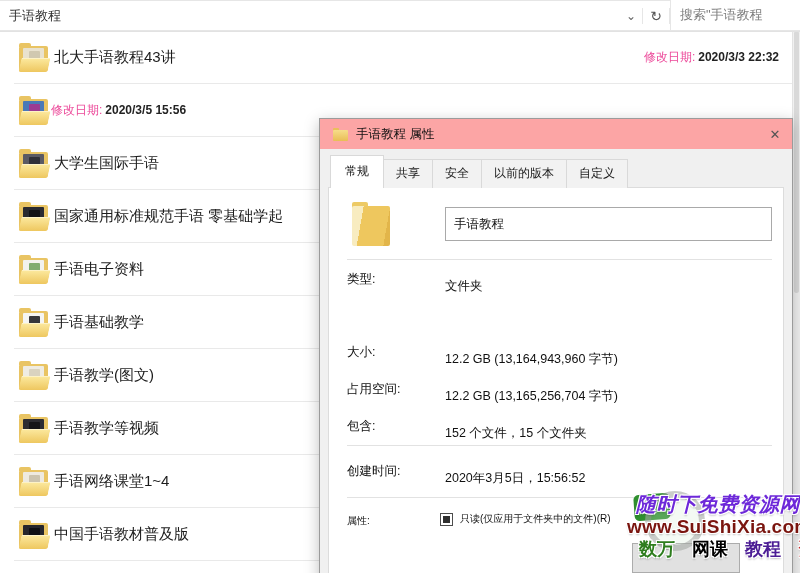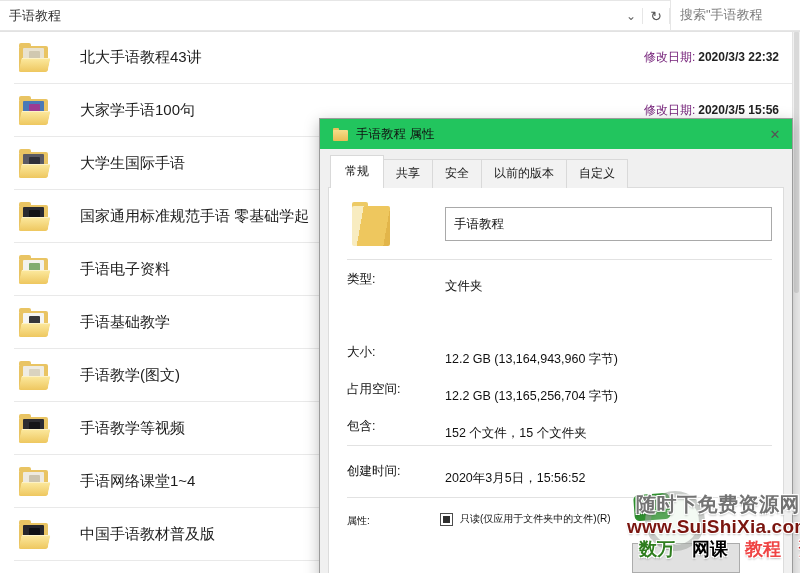--- a/index.html
+++ b/index.html
@@ -17,41 +17,41 @@
   .addr-btn{width:22px;height:100%;display:flex;align-items:center;justify-content:center;
     color:#666;font-size:12px;cursor:pointer;}
   .refresh-btn{width:26px;border:1px solid #e6e6e6;border-top:none;border-bottom:none;height:auto;
     display:flex;align-items:center;justify-content:center;color:#555;font-size:14px;cursor:pointer;}
   .searchbox{flex:1;display:flex;align-items:center;border-bottom:1px solid #e6e6e6;}
   .search-text{font-size:13px;color:#7d7d7d;padding-left:9px;white-space:nowrap;overflow:hidden;}
   
   .filelist{position:absolute;left:0;top:31px;width:793px;height:542px;background:#fff;z-index:1;}
   .row{position:relative;height:53px;display:flex;align-items:center;cursor:default;}
   .row::after{content:"";position:absolute;left:14px;right:0;bottom:0;height:1px;background:#e9e9e9;}
-  .fname{font-size:15px;color:#1c1c1c;margin-left:29px;flex:1;white-space:nowrap;}
+  .fname{font-size:15px;color:#1c1c1c;margin-left:3px;flex:1;white-space:nowrap;}
   .fdate{font-size:12px;margin-right:14px;white-space:nowrap;}
-  .dlabel{color:#701a75;}
+  .dlabel{color:#ec4899;}
   .dvalue{color:#222;font-weight:600;margin-left:3px;}
   
   .ficon{position:relative;width:33px;height:31px;flex:0 0 33px;margin-left:18px;}
   .f-back{position:absolute;left:1px;top:4px;width:29px;height:25px;background:#e9c463;border-radius:2px;}
   .f-back::before{content:"";position:absolute;top:-3px;left:0;width:12px;height:4px;background:#e9c463;border-radius:2px 2px 0 0;}
   .f-thumb{position:absolute;left:5px;top:6px;width:21px;height:21px;border-radius:1px;}
   .f-thumb2{position:absolute;left:11px;top:9px;width:11px;height:17px;border-radius:1px;opacity:.95;}
   .f-front{position:absolute;left:2px;bottom:1px;width:29px;height:13px;
     background:linear-gradient(#fbe79b,#eec75f);border-top:1px solid #fdf2c6;
     transform:skewX(-12deg);border-radius:1px 1px 2px 2px;}
   
   .scrollbar{position:absolute;right:0;top:31px;width:7px;height:542px;background:#f1f1f1;
     border-left:1px solid #e3e3e3;z-index:2;}
   .scroll-thumb{position:absolute;left:1px;top:0;width:5px;height:262px;background:#d9d9d9;border-radius:3px;}
   
   .dialog{position:absolute;left:319px;top:118px;width:474px;height:470px;background:#f0f0f0;
     border:1px solid #9b9b9b;box-shadow:0 4px 14px rgba(0,0,0,.25);z-index:10;box-sizing:border-box;}
-  .dlg-titlebar{height:30px;background:#22c55e;display:flex;align-items:center;}
+  .dlg-titlebar{height:30px;background:#fca5a5;display:flex;align-items:center;}
   .dlg-title{font-size:12.5px;color:#111;margin-left:8px;flex:1;}
   .dlg-close{width:34px;height:100%;display:flex;align-items:center;justify-content:center;
     color:#555;font-size:13px;cursor:pointer;}
   .mini-folder{position:relative;width:15px;height:13px;margin-left:13px;flex:0 0 15px;}
   .mini-folder::before{content:"";position:absolute;top:0;left:0;width:6px;height:3px;background:#e9c05a;border-radius:1px 1px 0 0;}
   .mini-folder::after{content:"";position:absolute;top:2px;left:0;width:15px;height:11px;
     background:linear-gradient(#f6dd8a,#e9bd55);border-radius:1px;}
   .dlg-tabs{position:absolute;left:10px;top:41px;height:28px;display:flex;align-items:flex-end;z-index:3;}
   .tab{font-size:12px;color:#1a1a1a;padding:5px 12px 6px;background:#f2f2f2;
     border:1px solid #d9d9d9;border-bottom:none;margin-right:-1px;cursor:pointer;white-space:nowrap;}
@@ -118,21 +118,20 @@
     <span class="fdate"><span class="dlabel">修改日期:</span><span class="dvalue">2020/3/3 22:32</span></span>
   </div>
 
   <div class="row">
     <span class="ficon">
       <span class="f-back"></span>
       <span class="f-thumb" style="background: rgb(74, 121, 184);"></span>
       <span class="f-thumb2" style="background: rgb(160, 56, 143);"></span>
       <span class="f-front"></span>
     </span>
-    <span class="fname">大家学手语100句</span>
     <span class="fdate"><span class="dlabel">修改日期:</span><span class="dvalue">2020/3/5 15:56</span></span>
   </div>
 
   <div class="row">
     <span class="ficon">
       <span class="f-back"></span>
       <span class="f-thumb" style="background: rgb(90, 90, 100);"></span>
       <span class="f-thumb2" style="background: rgb(46, 46, 54);"></span>
       <span class="f-front"></span>
     </span>
@@ -273,21 +272,21 @@
     </div>
 
 
     <div class="adv-button"></div>
   </div>
 </div>
 
 <div class="watermark">
   <span class="wm-blob" style="background: rgb(47, 143, 47);"></span>
   <span class="wm-ring"></span>
-  <div class="wm-line wm1" style="color: #737373;">随时下免费资源网</div>
+  <div class="wm-line wm1" style="color: #6d28d9; font-style: italic;">随时下免费资源网</div>
   <div class="wm-line wm2" style="color: rgb(122, 21, 15);">www.SuiShiXia.com</div>
   <div class="wm-line wm3">
     <span style="color: rgb(46, 125, 30);">数万</span>
     <span style="color: #000000;">网课</span>
-    <span style="color: #ef4444;">教程</span>
+    <span style="color: #4c1d95;">教程</span>
     <span style="color: rgb(196, 20, 20);">资源</span>
   </div>
 </div>
 
 </body></html>

